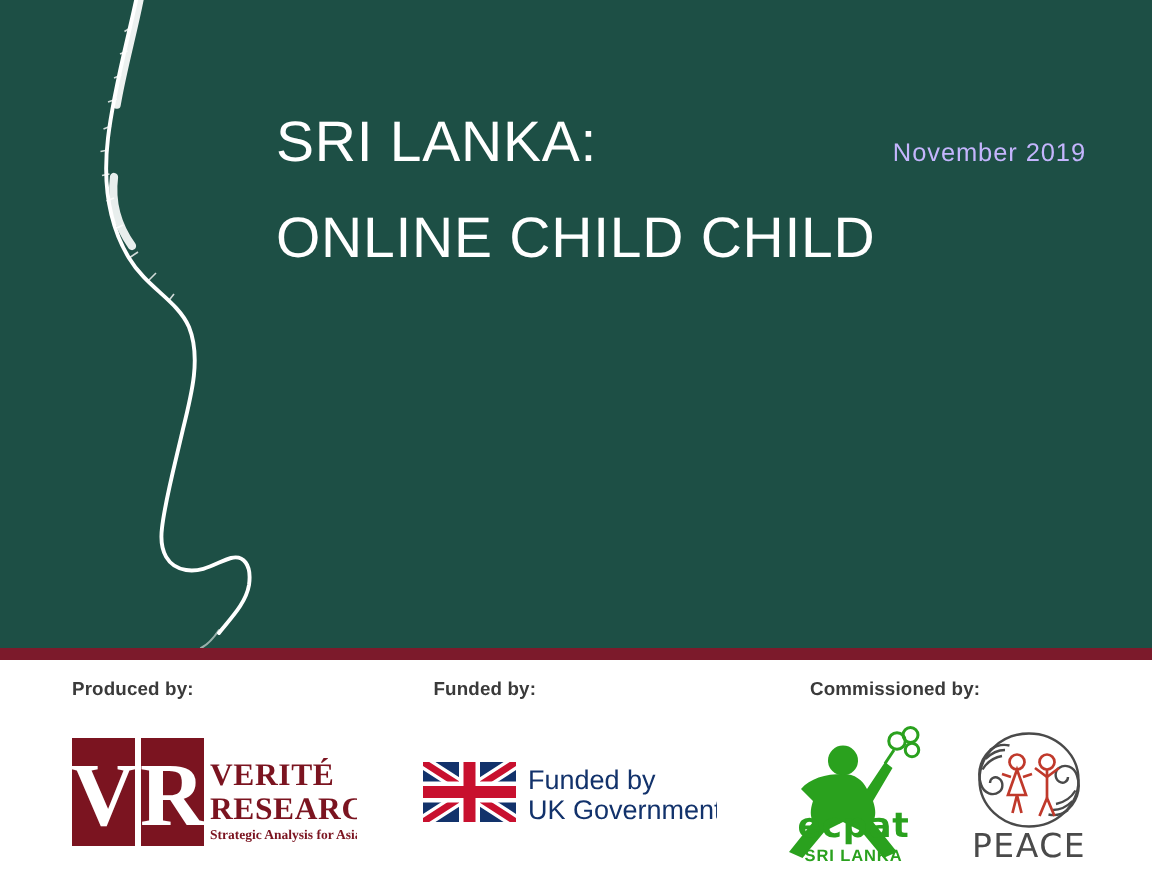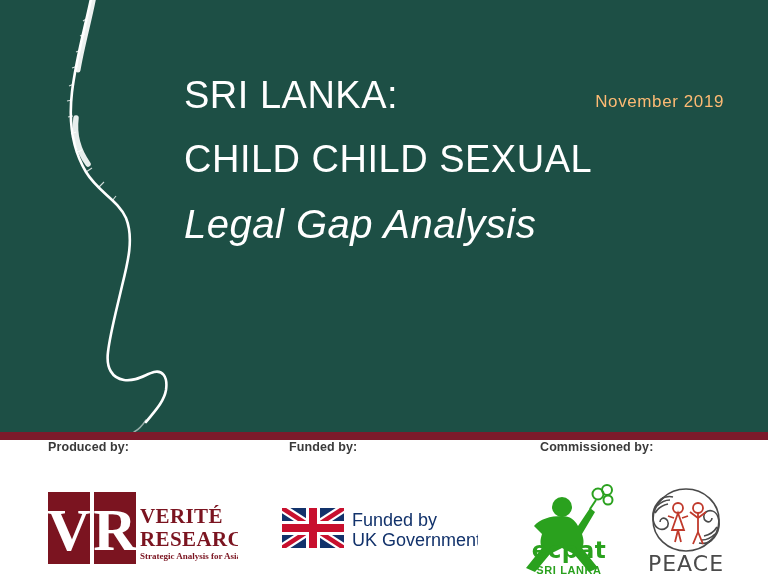--- a/index.html
+++ b/index.html
@@ -69,21 +69,21 @@
     letter-spacing: 0.5px;
     line-height: 1.0;
     margin: 0;
     white-space: nowrap;
   }
 
   .date-stamp {
     position: absolute;
     right: 44px;
     top: 92px;
-    color: #fdba74;
+    color: #c4b5fd;
     font-family: "Liberation Sans", sans-serif;
     font-size: 17px;
     font-weight: 400;
     letter-spacing: 0.6px;
     white-space: nowrap;
   }
 
   
   .red-rule {
     position: absolute;
@@ -113,20 +113,21 @@
   .credit-commissioned{ left: 540px; }
 
   .credit-label {
     font-family: "Liberation Sans", sans-serif;
     font-size: 12.5px;
     font-weight: bold;
     color: #3a3a3a;
     letter-spacing: 0.1px;
     white-space: nowrap;
     display: block;
+    margin-top: 12px;
   }
 
   
   .vr-logo {
     position: absolute;
     left: 48px;
     top: 490px;
     width: 190px;
     height: 76px;
   }
@@ -192,22 +193,21 @@
         <path d="M 76 132 l -5 2"></path>
         <path d="M 82 150 l -6 3"></path>
         <path d="M 92 168 l -6 4"></path>
         <path d="M 104 182 l -5 5"></path>
         <path d="M 116 196 l -4 5"></path>
       </g>
     </svg>
 
     <div class="title-block">
       <div class="title-line l1">SRI LANKA:</div>
-      <div class="title-line l2">CHILD CHILD SEXUAL</div>
-      <div class="subtitle">Legal Gap Analysis</div>
+      <div class="title-line l2">ONLINE CHILD CHILD</div>
     </div>
 
     <div class="date-stamp">November 2019</div>
   </div>
 
   <div class="red-rule"></div>
 
   <div class="footer">
 
     <div class="credit credit-produced">

